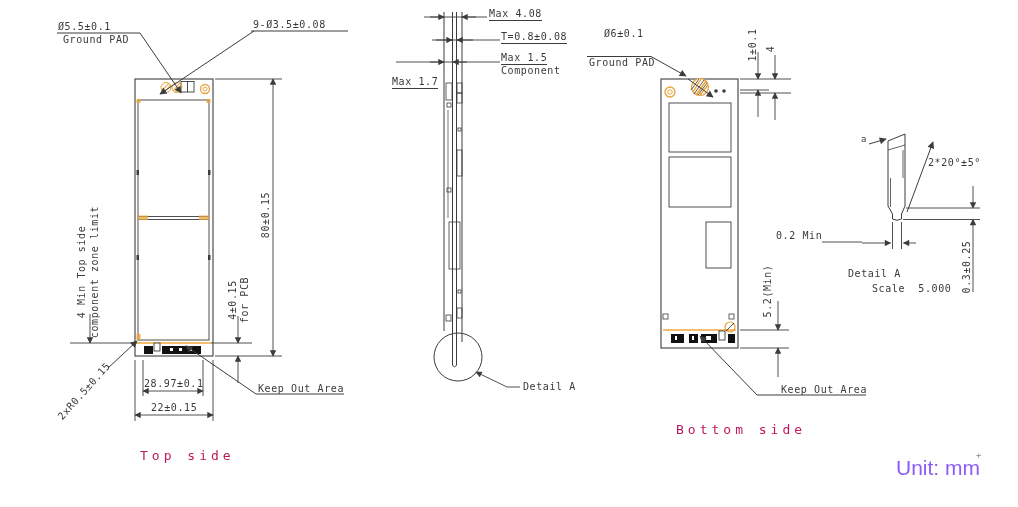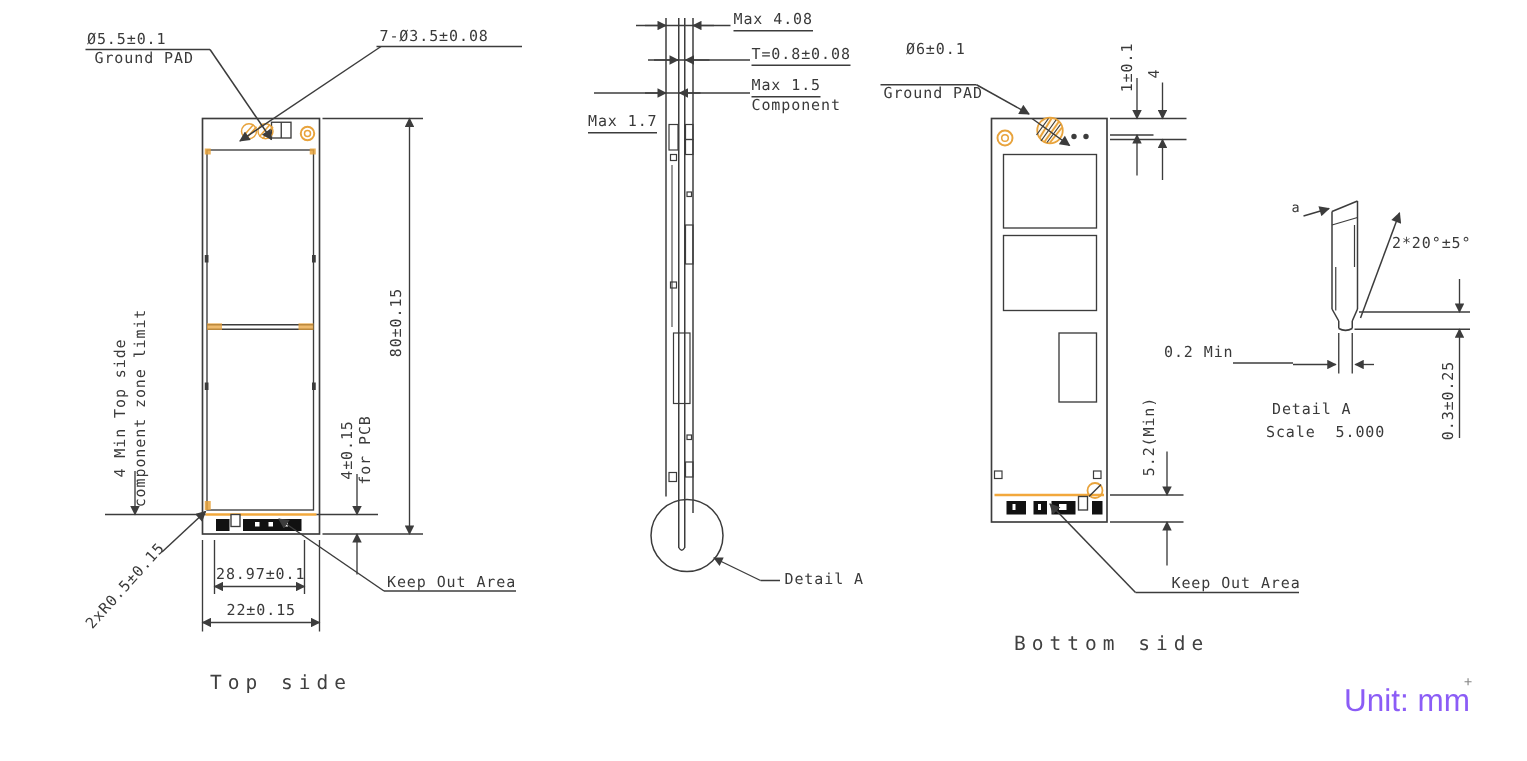--- a/index.html
+++ b/index.html
@@ -5,21 +5,21 @@
   html,body{margin:0;padding:0;background:#fff;}
   #canvas{position:relative;width:1018px;height:507px;background:#fff;overflow:hidden;
           font-family:"DejaVu Sans Mono",monospace;color:#3a3a3a;}
   svg{position:absolute;left:0;top:0;}
   .lbl{position:absolute;font-size:10px;letter-spacing:0.6px;white-space:pre;line-height:11px;}
   .ul{border-bottom:1px solid #3c3c3c;padding-bottom:1px;}
   .vtext{position:absolute;font-size:10px;letter-spacing:0.6px;white-space:pre;
          transform:translate(-50%,-50%) rotate(-90deg);}
   .diag{position:absolute;font-size:10px;letter-spacing:0.6px;white-space:pre;
         transform:translate(-50%,-50%) rotate(-48deg);}
-  .caption{position:absolute;font-size:13px;letter-spacing:4px;white-space:pre;color:#404040;}
+  .caption{position:absolute;font-size:13px;letter-spacing:4px;white-space:pre;color:#be185d;}
   .unit{position:absolute;font-family:"Liberation Sans",sans-serif;font-size:21px;color:#8b5cf6;}
   .tiny{position:absolute;font-size:9px;color:#888;}
   .small{font-size:9px;}
 </style>
 </head>
 <body>
 
 <div id="canvas">
 
 <svg width="1018" height="507" viewBox="0 0 1018 507">
@@ -201,21 +201,21 @@
     <line x1="906" y1="208" x2="980" y2="208"></line>
     <line x1="903" y1="219.5" x2="980" y2="219.5"></line>
     <line x1="973" y1="186" x2="973" y2="208" marker-end="url(#arr)"></line>
     <line x1="973" y1="246" x2="973" y2="219.5" marker-end="url(#arr)"></line>
     <line x1="973" y1="246" x2="973" y2="292"></line>
   </g>
 </svg>
 
 <div class="lbl" style="left:58px;top:21px;">Ø5.5±0.1</div>
 <div class="lbl" style="left:63px;top:34px;">Ground PAD</div>
-<div class="lbl" style="left:253px;top:19px;">7-Ø3.5±0.08</div>
+<div class="lbl" style="left:253px;top:19px;">9-Ø3.5±0.08</div>
 <div class="vtext" style="left:81px;top:272px;">4 Min Top side</div>
 <div class="vtext" style="left:94px;top:272px;">component zone limit</div>
 <div class="diag" style="left:84px;top:391px;">2xR0.5±0.15</div>
 <div class="vtext" style="left:232px;top:300px;">4±0.15</div>
 <div class="vtext" style="left:244px;top:300px;">for PCB</div>
 <div class="vtext" style="left:265px;top:215px;">80±0.15</div>
 <div class="lbl" style="left:144px;top:378px;">28.97±0.1</div>
 <div class="lbl" style="left:151px;top:402px;">22±0.15</div>
 <div class="lbl" style="left:258px;top:383px;">Keep Out Area</div>
 <div class="caption" style="left:140px;top:448px;">Top side</div>
@@ -233,18 +233,18 @@
 <div class="vtext" style="left:770px;top:49px;">4</div>
 <div class="vtext" style="left:767px;top:291px;">5.2(Min)</div>
 <div class="lbl" style="left:781px;top:384px;">Keep Out Area</div>
 <div class="caption" style="left:676px;top:422px;">Bottom side</div>
 
 <div class="lbl small" style="left:861px;top:134px;">a</div>
 <div class="lbl" style="left:928px;top:157px;">2*20°±5°</div>
 <div class="lbl" style="left:776px;top:230px;">0.2 Min</div>
 <div class="vtext" style="left:966px;top:267px;">0.3±0.25</div>
 <div class="lbl" style="left:848px;top:268px;">Detail A</div>
-<div class="lbl" style="left:844px;top:283px;text-align:right;">Scale  5.000</div>
+<div class="lbl" style="left:872px;top:283px;text-align:right;">Scale  5.000</div>
 
 <div class="unit" style="left:896px;top:456px;">Unit: mm</div>
 <div class="tiny" style="left:976px;top:450px;">+</div>
 
 </div>
 
 </body></html>

